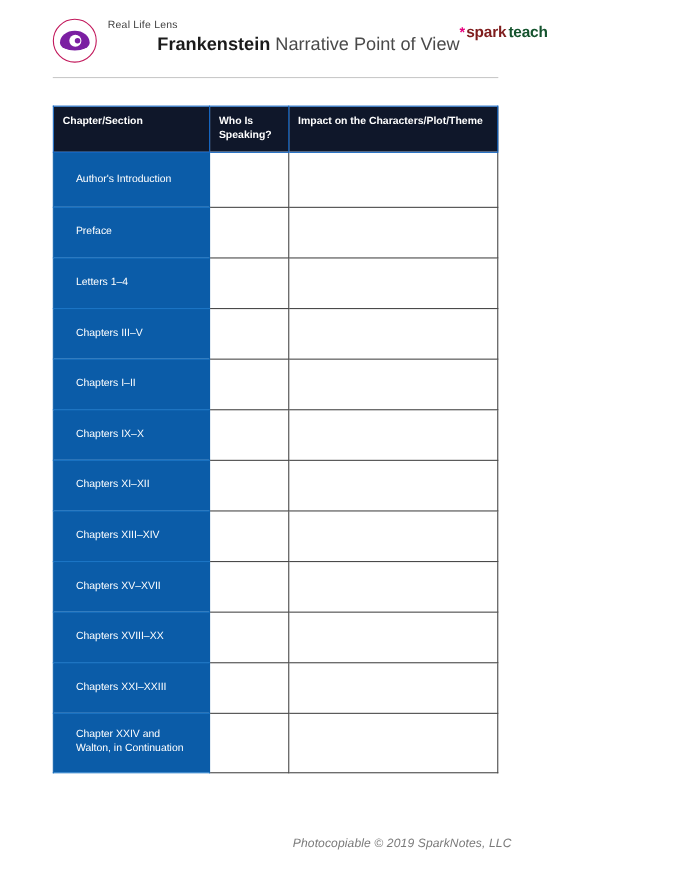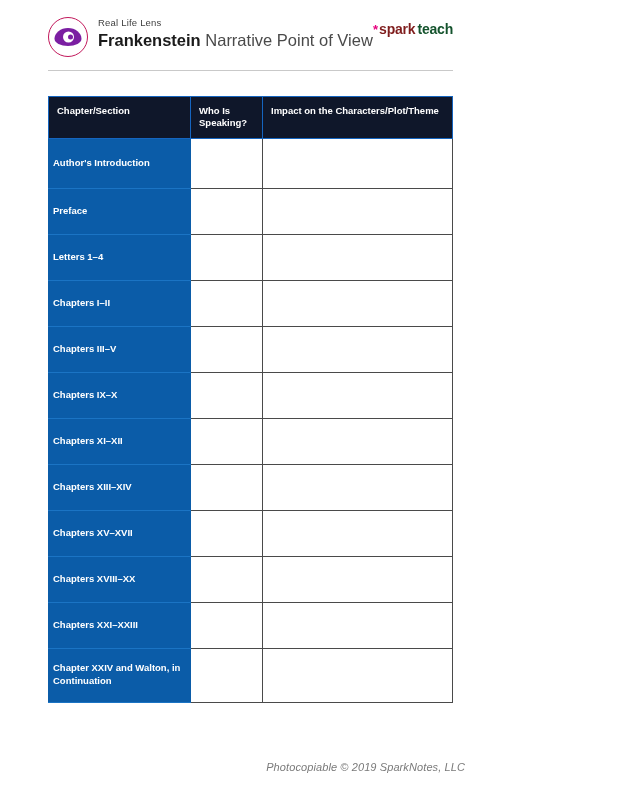--- a/index.html
+++ b/index.html
@@ -85,20 +85,21 @@
     font-size: 9.5px;
     letter-spacing: 0.2px;
     color: #3f3f3f;
     margin: 0 0 3px 0;
     font-weight: normal;
   }
   .title-line {
     font-size: 16.5px;
     line-height: 1.1;
     white-space: nowrap;
+    margin-left: 45px;
   }
   .title-work {
     font-weight: bold;
     color: #1b1b1b;
   }
   .title-rest {
     font-weight: normal;
     color: #4a4a4a;
   }
 
@@ -154,24 +155,24 @@
     vertical-align: top;
     padding: 8px 8px 9px 8px;
     line-height: 1.25;
     border: 1px solid #1565c0;
   }
 
   table.pov-table tbody th.rowhead {
     background: #0b5ca8;
     color: #ffffff;
     font-size: 9.5px;
-    font-weight: bold;
+    font-weight: normal;
     text-align: left;
     vertical-align: middle;
-    padding: 6px 4px;
+    padding: 6px 20px;
     line-height: 1.35;
     border: 1px solid #0b5ca8;
     border-bottom-color: #1b74c4;
   }
   table.pov-table tbody td {
     border: 1px solid #4a4a4a;
     background: #ffffff;
     padding: 0;
   }
   table.pov-table tbody tr td:first-of-type { border-left: 1px solid #0b5ca8; }
@@ -236,26 +237,26 @@
         <th class="rowhead">Preface</th>
         <td></td>
         <td></td>
       </tr>
       <tr style="height:46px">
         <th class="rowhead">Letters 1–4</th>
         <td></td>
         <td></td>
       </tr>
       <tr style="height:46px">
+        <th class="rowhead">Chapters III–V</th>
+        <td></td>
+        <td></td>
+      </tr>
+      <tr style="height:46px">
         <th class="rowhead">Chapters I–II</th>
-        <td></td>
-        <td></td>
-      </tr>
-      <tr style="height:46px">
-        <th class="rowhead">Chapters III–V</th>
         <td></td>
         <td></td>
       </tr>
       <tr style="height:46px">
         <th class="rowhead">Chapters IX–X</th>
         <td></td>
         <td></td>
       </tr>
       <tr style="height:46px">
         <th class="rowhead">Chapters XI–XII</th>

